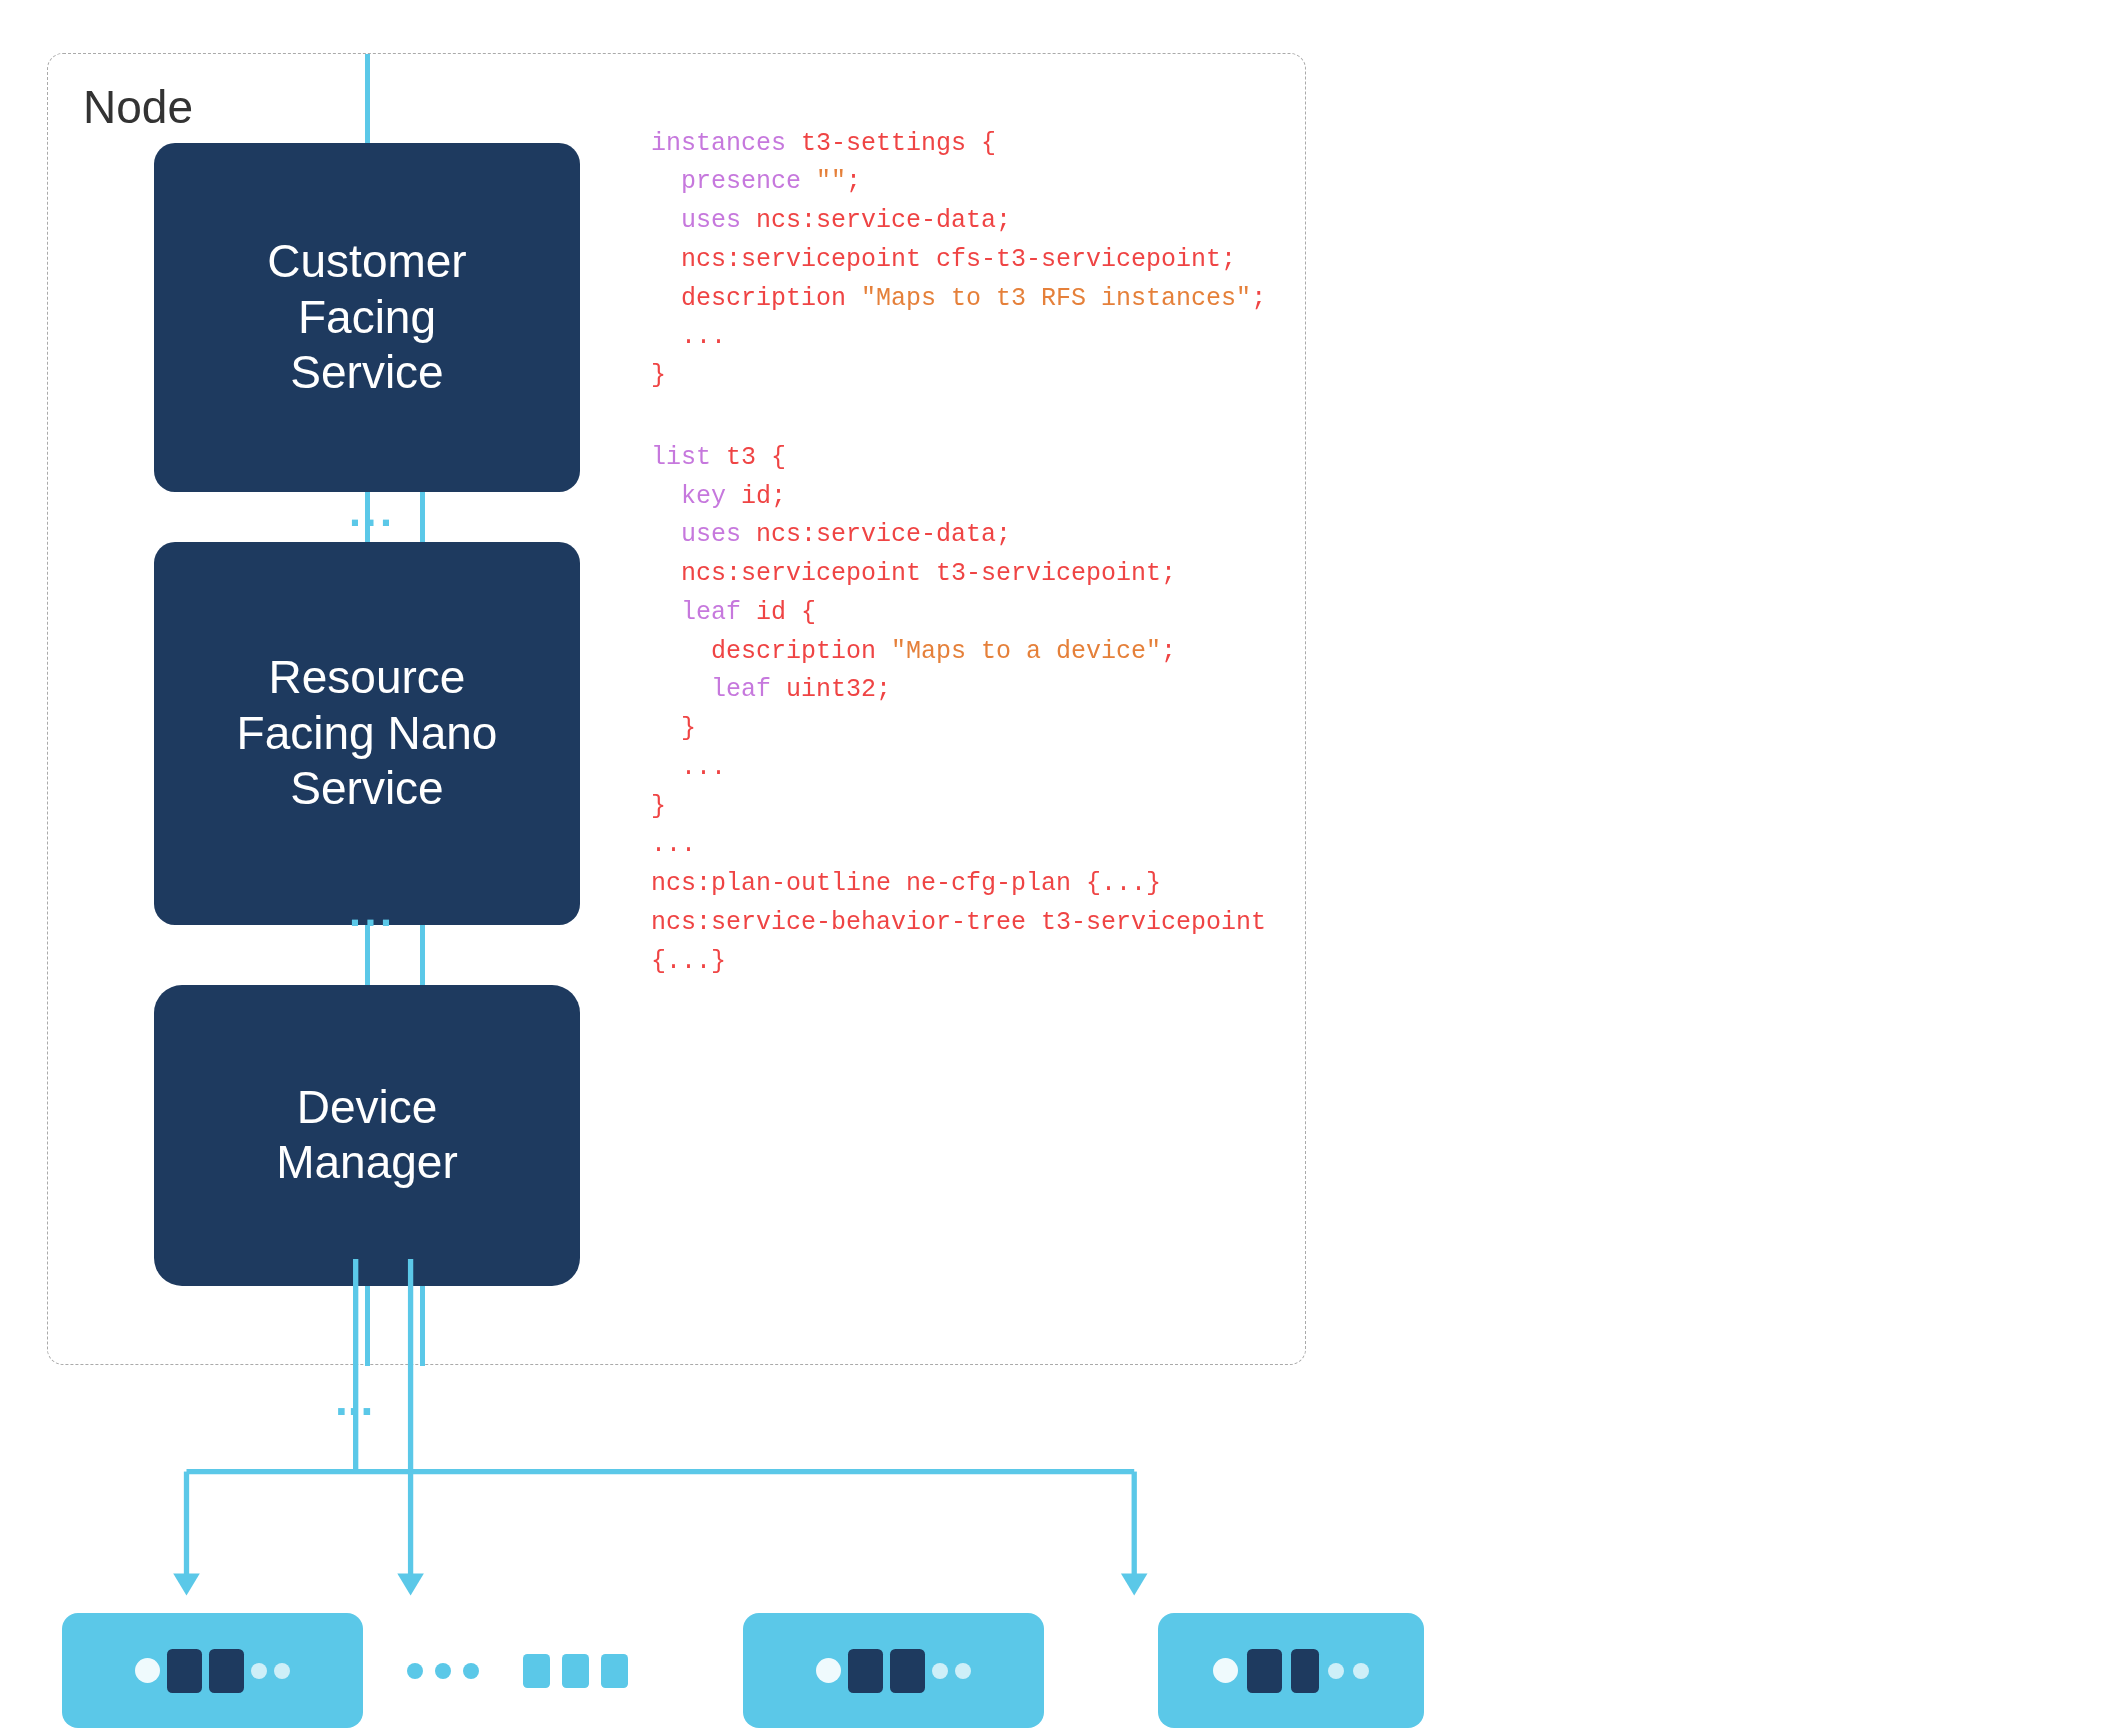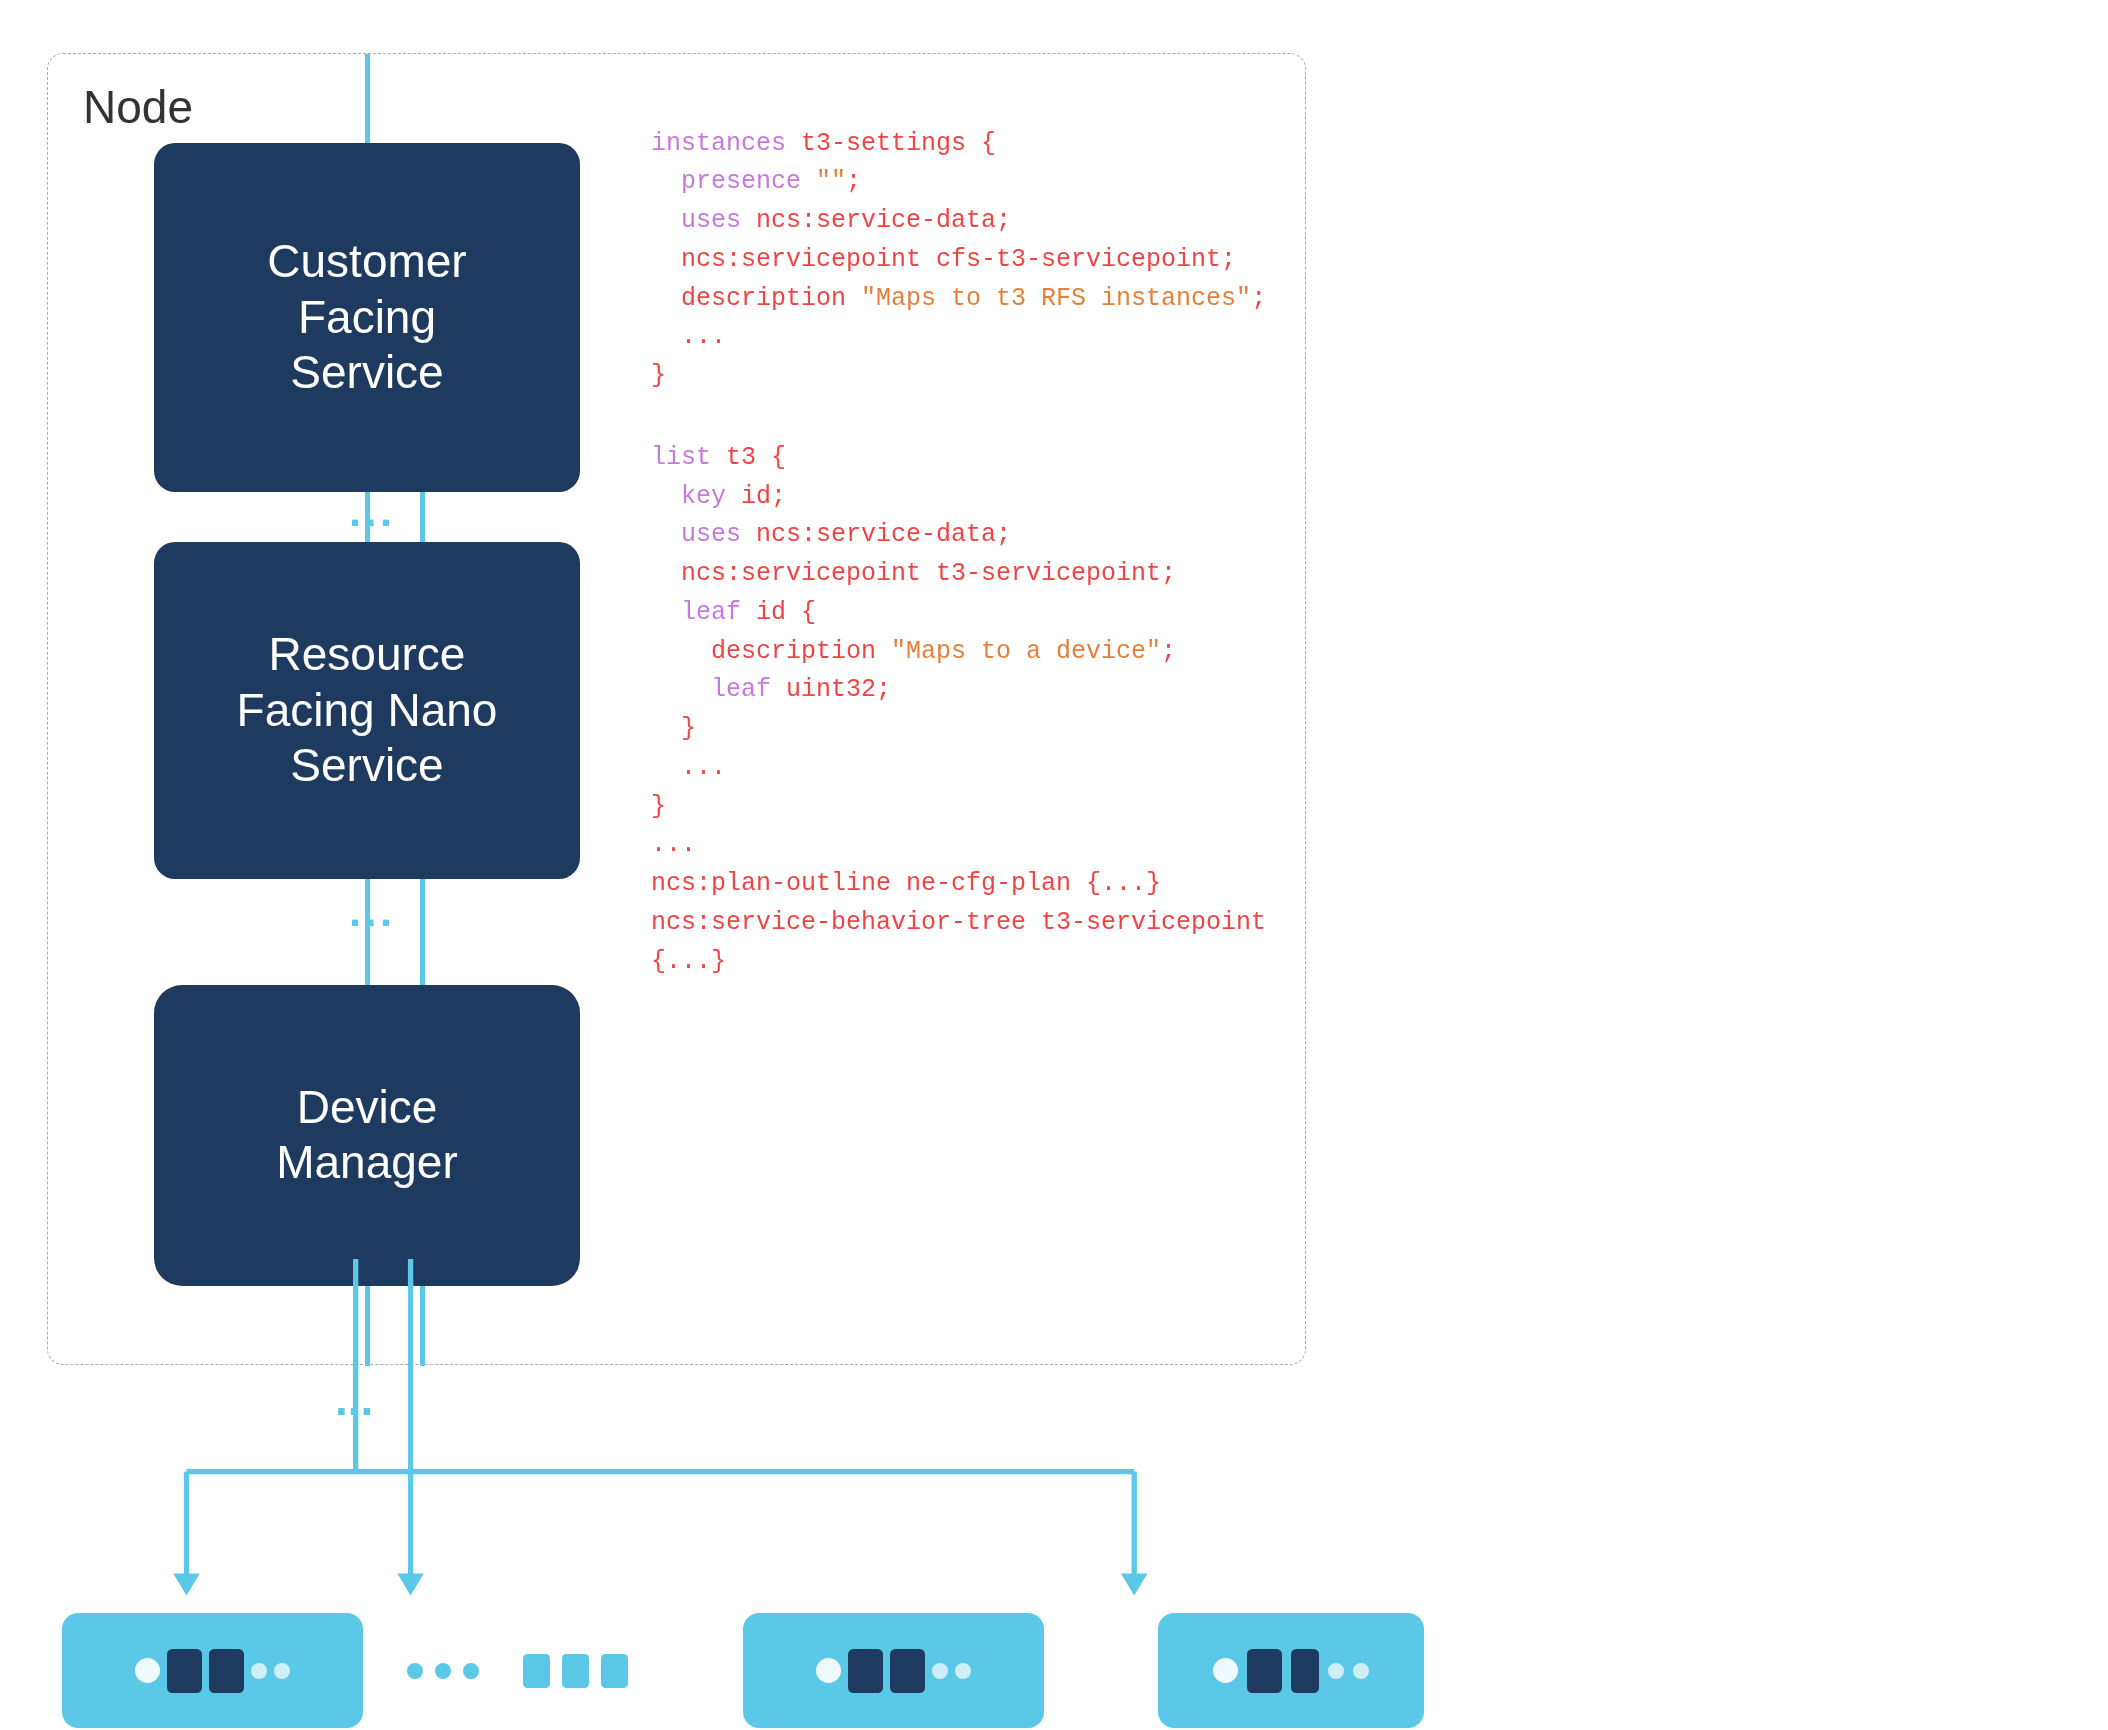--- a/index.html
+++ b/index.html
@@ -59,21 +59,21 @@
       padding: 17.7px;
     }
 
     .cfs-box {
       top: 89px;
       height: 349px;
     }
 
     .rfns-box {
       top: 488px;
-      height: 337px;
+      height: 383px;
       align-items: center;
     }
 
     .dm-box {
       top: 931px;
       height: 301px;
       border-radius: 28px;
     }
 
     

